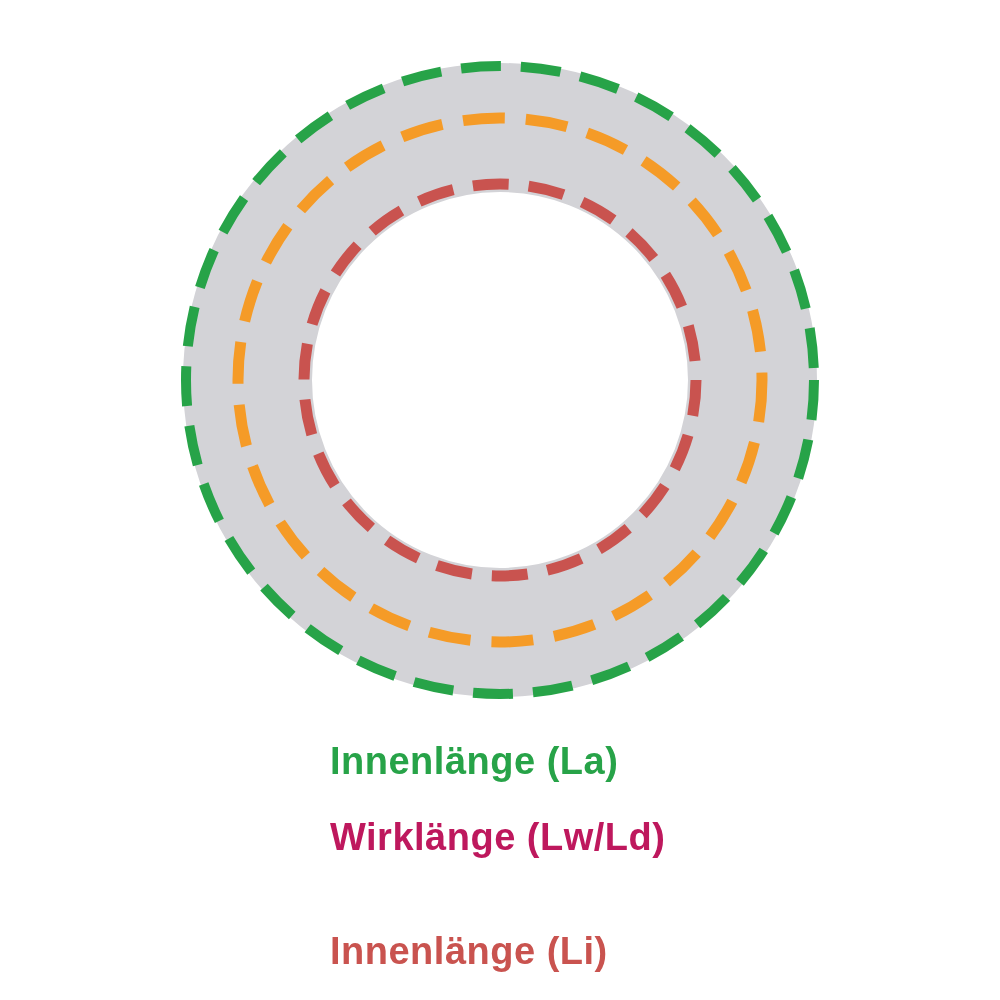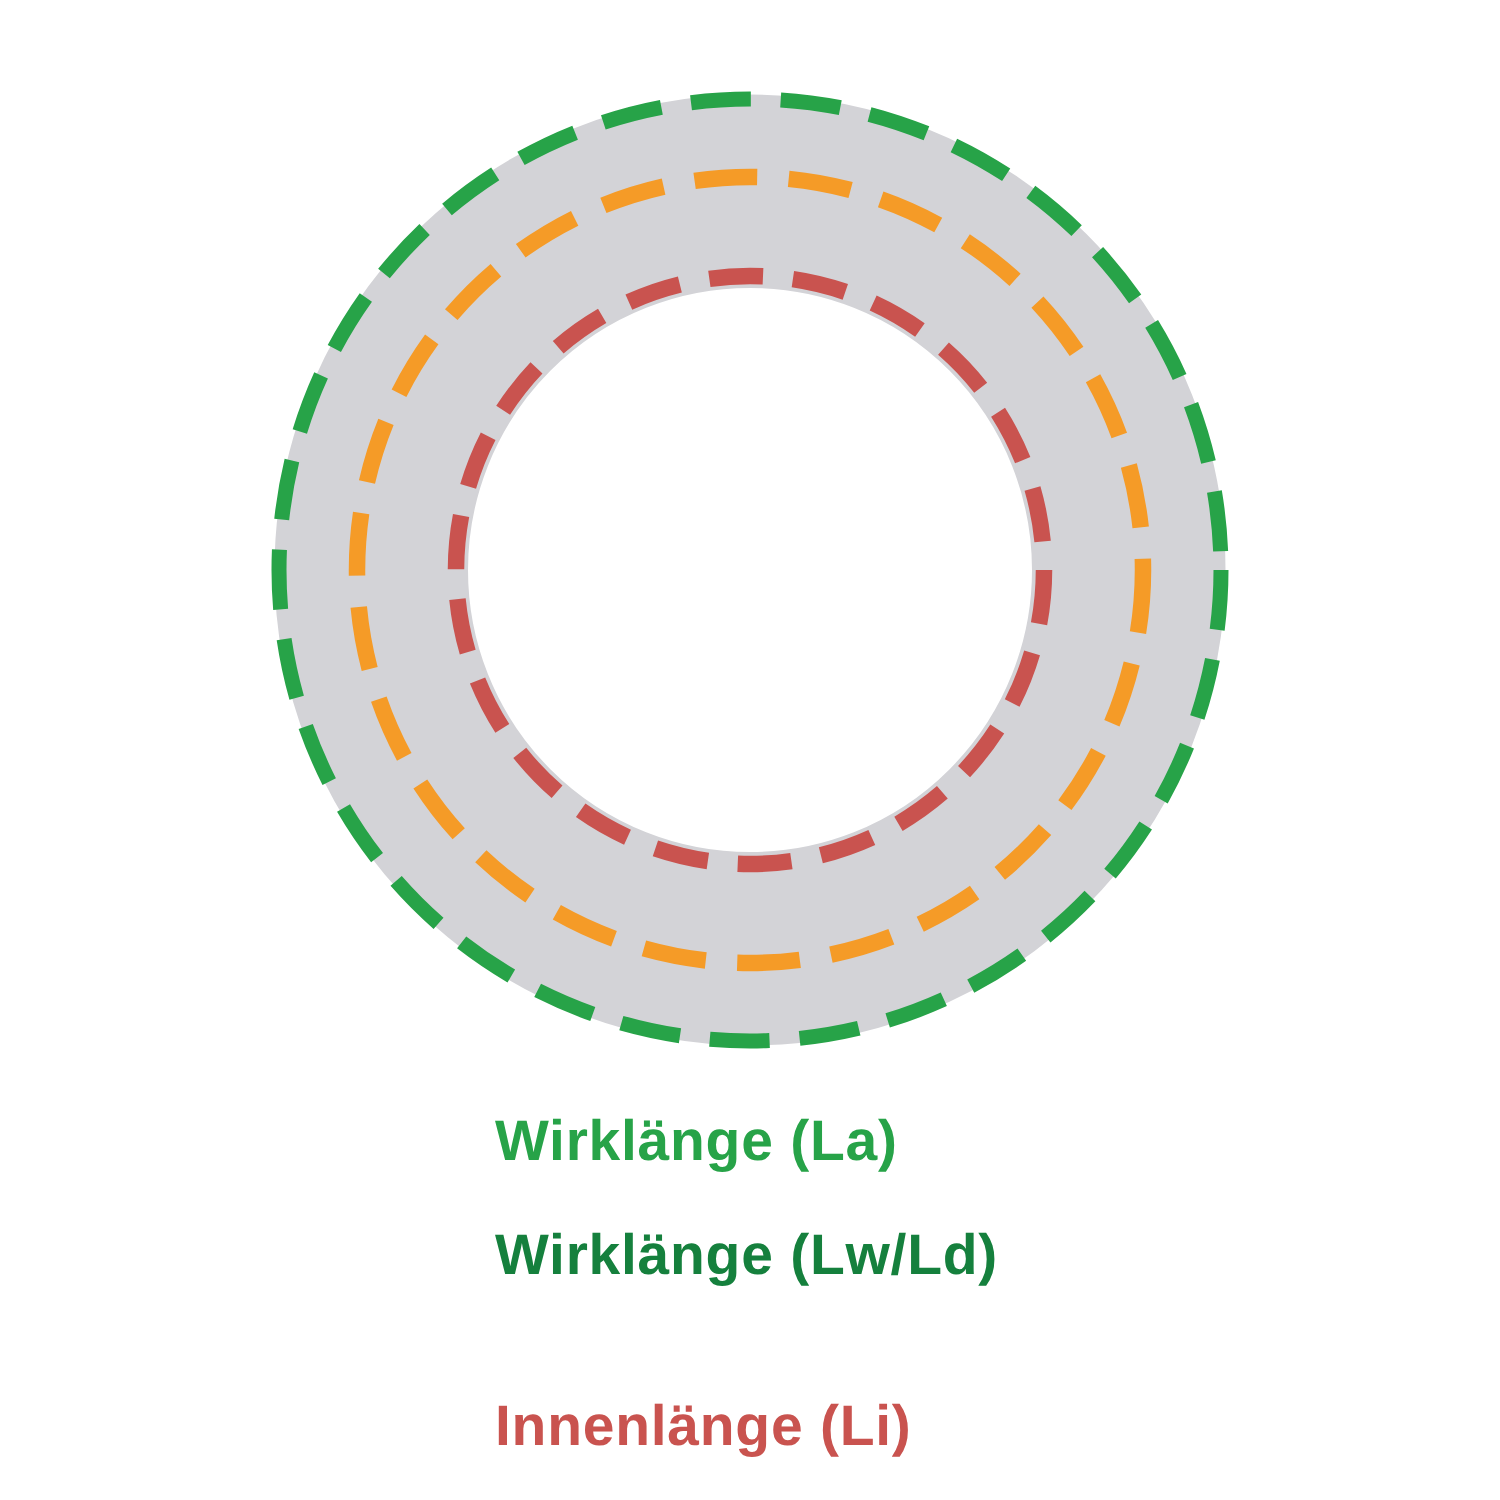--- a/index.html
+++ b/index.html
@@ -28,38 +28,38 @@
   }
   .legend-item {
     position: absolute;
     left: 0;
     font-size: 38px;
     font-weight: 700;
     letter-spacing: 0.5px;
     white-space: nowrap;
   }
   .legend-item.outer  { top: 740px; color: #27a348; }
-  .legend-item.pitch  { top: 816px; color: #15803d; }
+  .legend-item.pitch  { top: 816px; color: #be185d; }
   .legend-item.inner  { top: 930px; color: #c9534f; }
 </style>
 </head>
 <body>
 
 <div class="stage">
 
   <svg class="diagram-svg" width="1000" height="1000" viewBox="0 0 1000 1000">
 
     <circle cx="500" cy="380" r="252.5" fill="none" stroke="#d3d3d7" stroke-width="129"></circle>
 
     <circle cx="500" cy="380" r="314" fill="none" stroke-width="10" stroke-dasharray="40 20" stroke-linecap="butt" stroke="#27a348"></circle>
 
     <circle cx="500" cy="380" r="262" fill="none" stroke-width="11" stroke-dasharray="42 21" stroke-linecap="butt" stroke="#f59b27"></circle>
 
     <circle cx="500" cy="380" r="196" fill="none" stroke-width="11" stroke-dasharray="36 20" stroke-linecap="butt" stroke="#c9534f"></circle>
   </svg>
 
   <div class="legend">
-    <div class="legend-item outer">Wirklänge (La)</div>
+    <div class="legend-item outer">Innenlänge (La)</div>
     <div class="legend-item pitch">Wirklänge (Lw/Ld)</div>
     <div class="legend-item inner">Innenlänge (Li)</div>
   </div>
 
 </div>
 
 </body></html>

